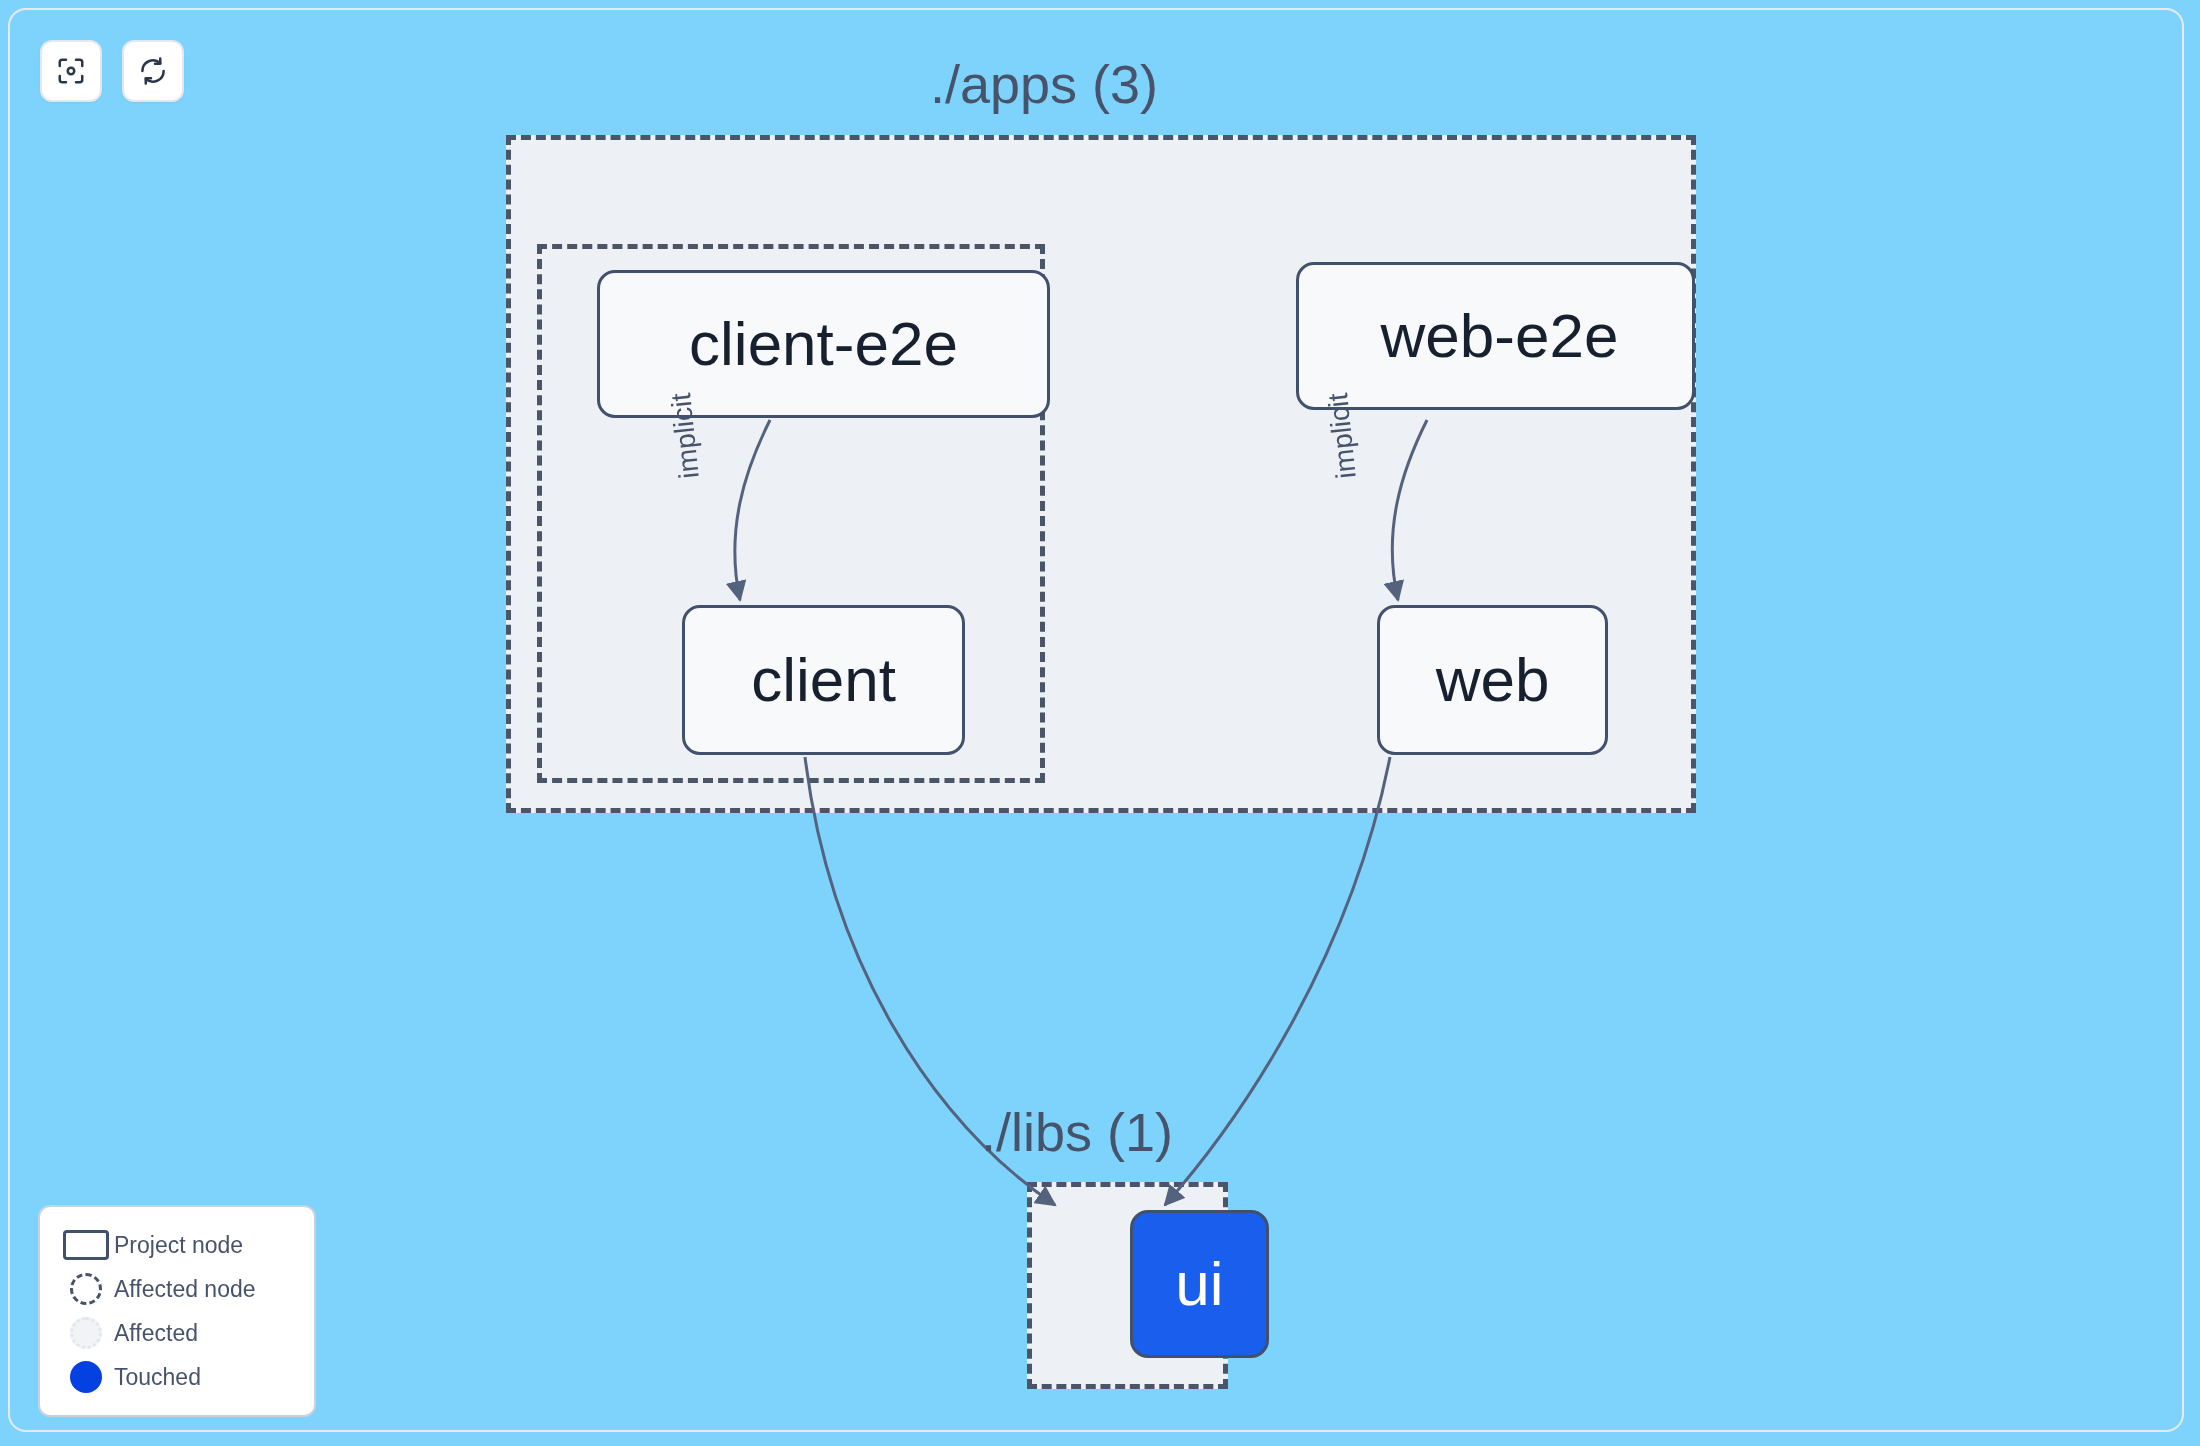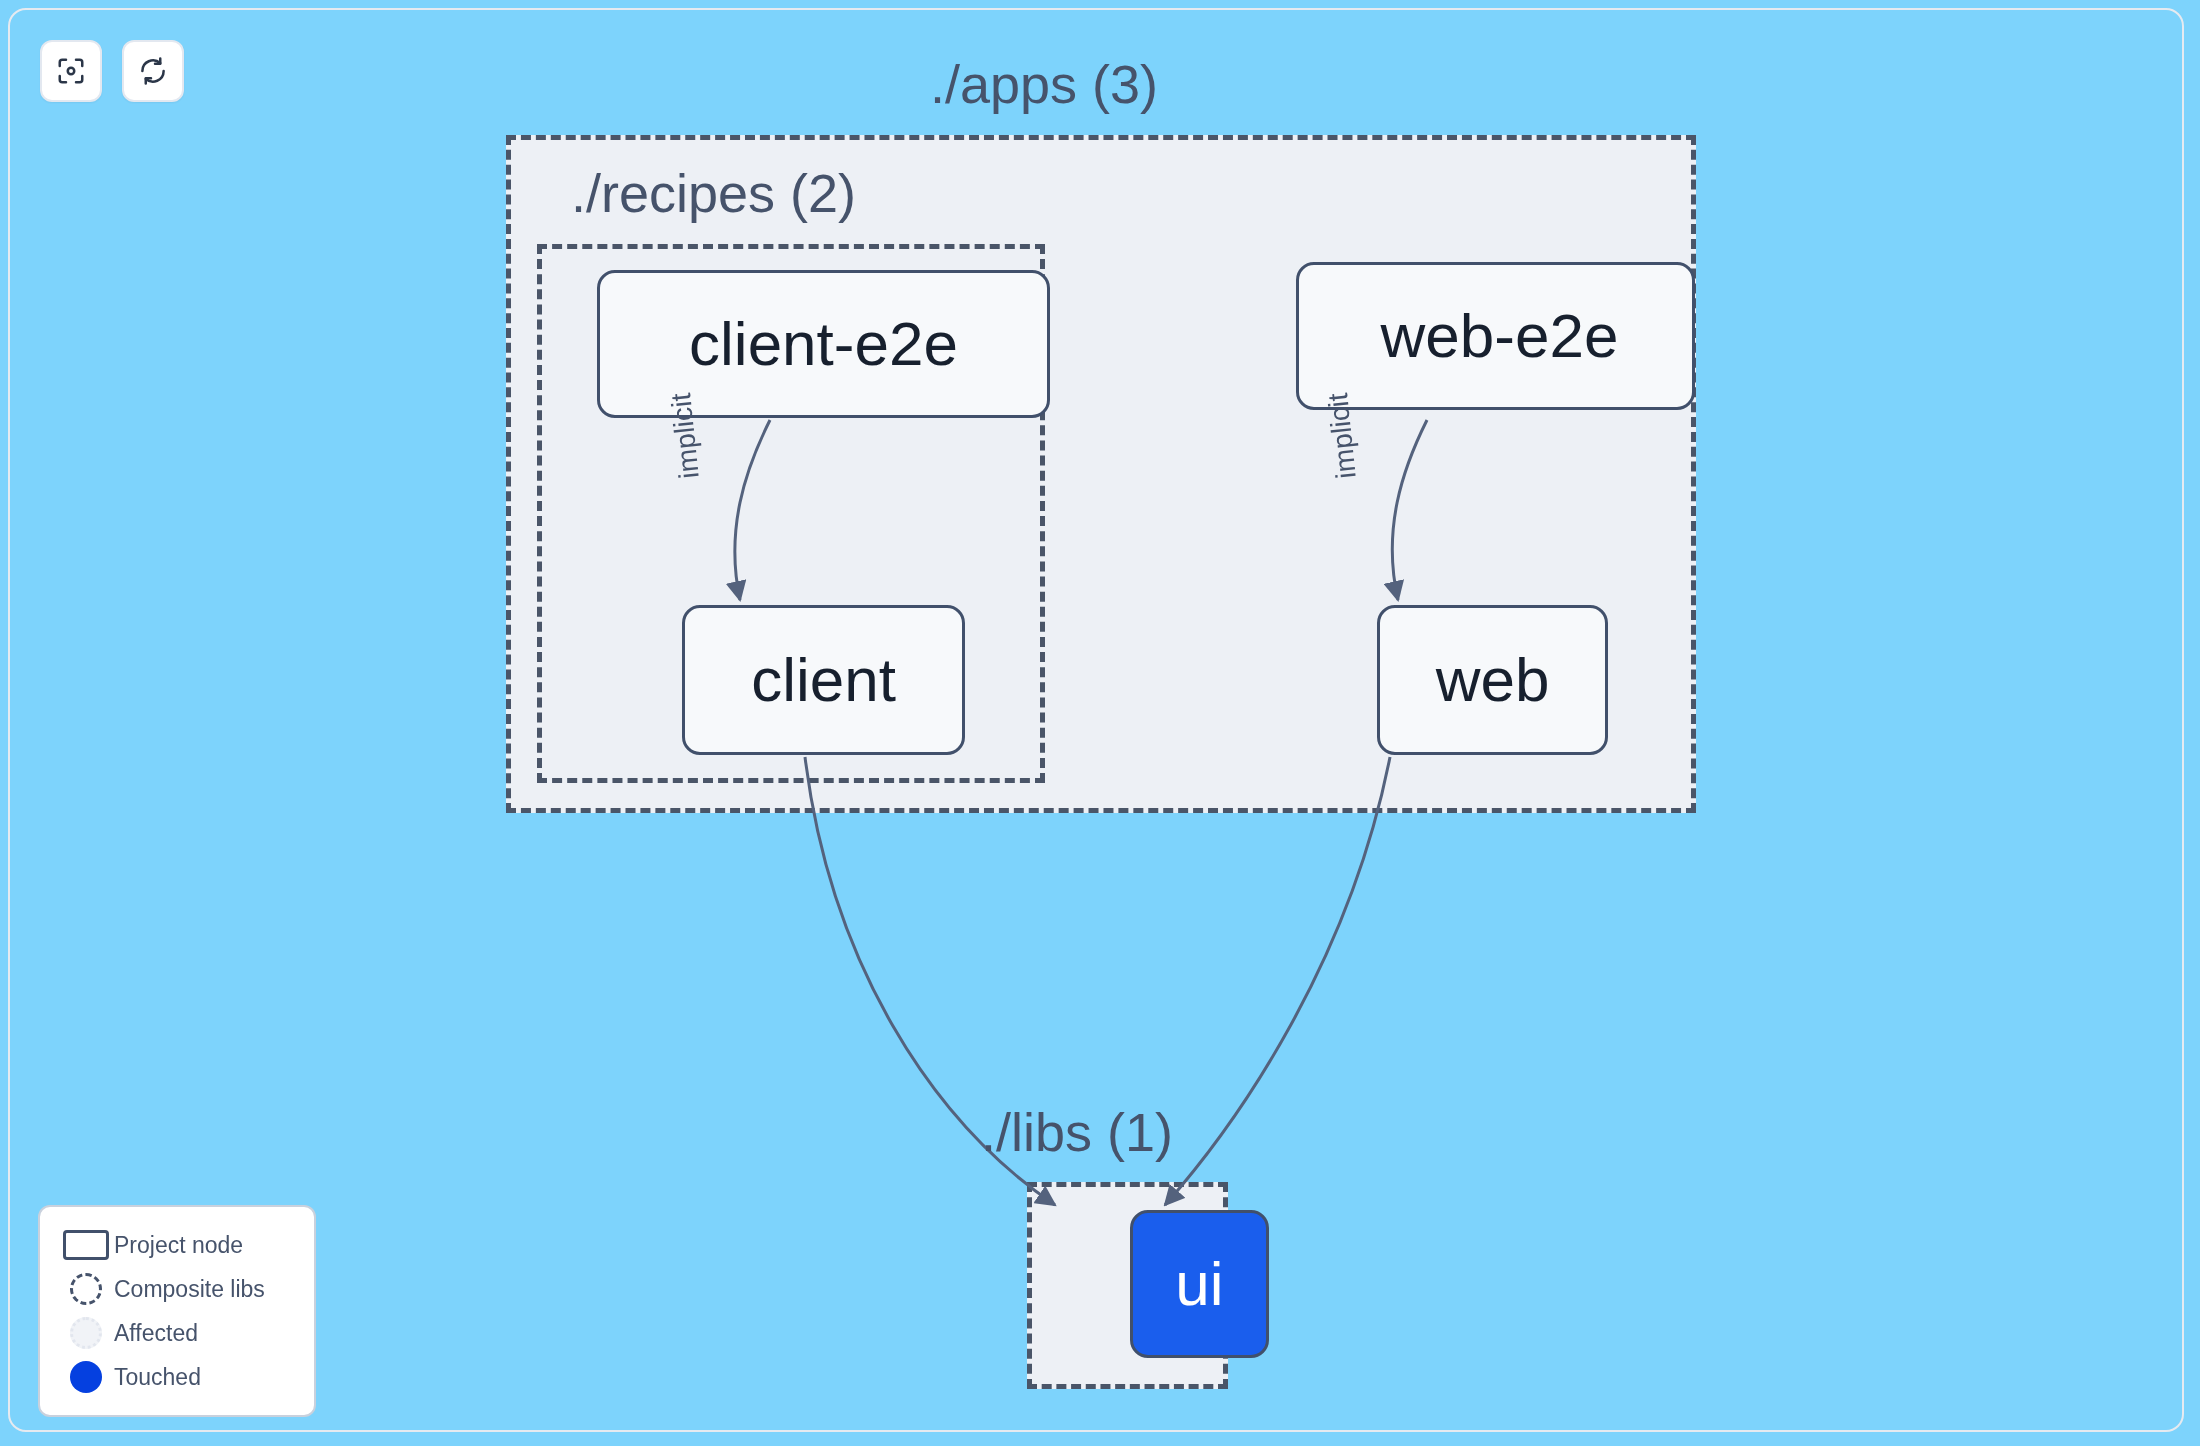--- a/index.html
+++ b/index.html
@@ -200,21 +200,20 @@
       </span>
     </button>
   </div>
 
   <div class="graph-canvas">
 
     <div class="group" style="left:506px; top:135px; width:1190px; height:678px;"></div>
     <div class="group-label" style="left:930px; top:57px;">./apps (3)</div>
 
     <div class="group" style="left:537px; top:244px; width:508px; height:539px;"></div>
-    <div class="group-label" style="left:571px; top:166px;">./recipes (2)</div>
 
     <div class="group" style="left:1027px; top:1182px; width:201px; height:207px;"></div>
     <div class="group-label" style="left:981px; top:1105px;">./libs (1)</div>
 
     <svg class="edge-layer" viewBox="0 0 2200 1446" width="2200" height="1446">
       <defs>
         <marker id="arrow" viewBox="0 0 10 10" refX="9" refY="5" markerWidth="7" markerHeight="7" orient="auto-start-reverse">
           <path d="M 0 0 L 10 5 L 0 10 z" fill="#54627d"></path>
         </marker>
       </defs>
@@ -265,21 +264,21 @@
     <div class="legend-row">
       <span class="legend-swatch">
         <span class="sw-rect"></span>
       </span>
       <span class="legend-label">Project node</span>
     </div>
     <div class="legend-row">
       <span class="legend-swatch">
         <span class="sw-dashed-circle"></span>
       </span>
-      <span class="legend-label">Composite libs</span>
+      <span class="legend-label">Affected node</span>
     </div>
     <div class="legend-row">
       <span class="legend-swatch">
         <span class="sw-affected"></span>
       </span>
       <span class="legend-label">Affected</span>
     </div>
     <div class="legend-row">
       <span class="legend-swatch">
         <span class="sw-touched"></span>

